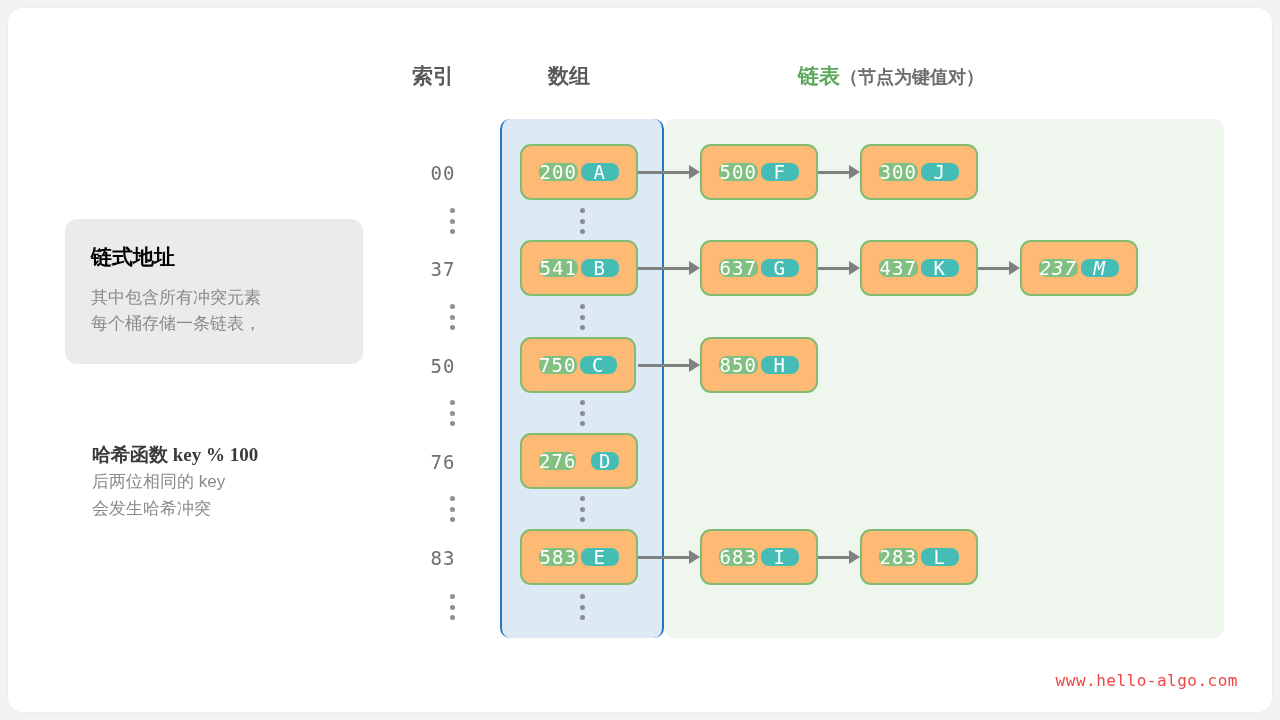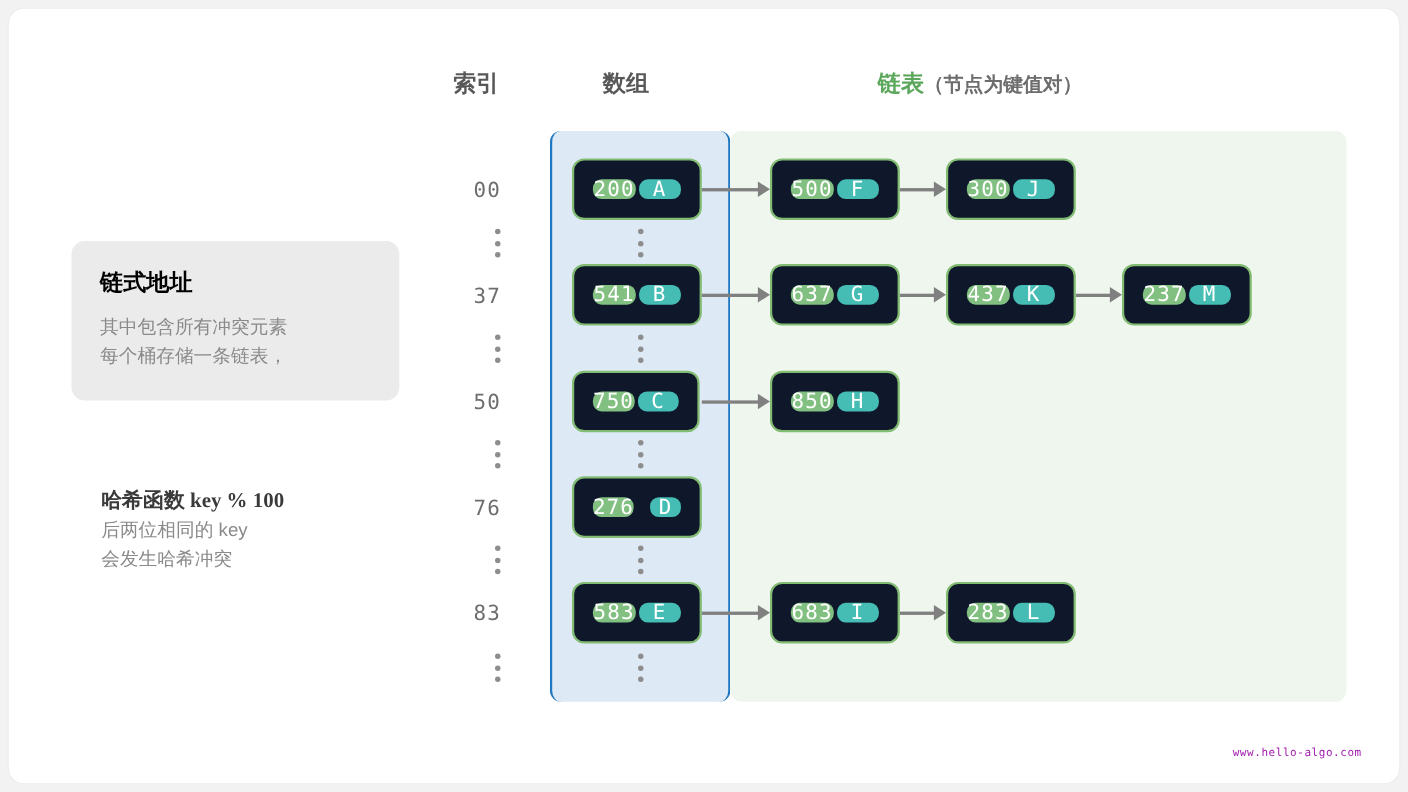--- a/index.html
+++ b/index.html
@@ -80,21 +80,21 @@
   }
 
   
   .row{position:absolute;left:0;height:56px;}
   .node{
     position:absolute;
     top:0;height:56px;
     box-sizing:border-box;
     border:2px solid #82bb72;
     border-radius:11px;
-    background:#0f172a;
+    background:#fdba74;
     padding:17px;
     display:flex;
     gap:3px;
   }
   .cell{
     display:flex;align-items:center;justify-content:center;
     border-radius:8px;
     font-family:"DejaVu Sans Mono","Liberation Mono",monospace;
     font-size:19px;
     color:#ffffff;
@@ -151,21 +151,21 @@
     white-space:nowrap;
   }
   #hash-note .body{
     font-size:17px;color:#8a8a8a;line-height:1.6;
   }
 
   
   #watermark{
     position:absolute;right:34px;bottom:22px;
     font-family:"DejaVu Sans Mono","Liberation Mono",monospace;
-    font-size:10px;color:#a21caf;letter-spacing:0.5px;
+    font-size:16px;color:#ef4444;letter-spacing:0.5px;
   }
 </style>
 </head>
 <body>
 
 <div id="page">
 
   <div class="hdr" id="hdr-index">索引</div>
   <div class="hdr" id="hdr-array">数组</div>
   <div class="hdr" id="hdr-list">
@@ -268,21 +268,21 @@
           <div class="head"></div>
         </div>
         <div class="node" style="left: 852px; width: 118px;">
           <div class="cell key">437</div>
           <div class="cell val">K</div>
         </div>
         <div class="arrow" style="left: 970px; width: 42px;">
           <div class="line"></div>
           <div class="head"></div>
         </div>
-        <div class="node" style="left: 1012px; width: 118px;">
+        <div class="node" style="left: 1012px; width: 118px; font-style: italic;">
           <div class="cell key">237</div>
           <div class="cell val">M</div>
         </div>
       </div>
       <div class="idx" style="top: 347px;">50</div>
       <div class="row" style="top: 329px; width: 1264px;">
         <div class="node" style="left: 512px; width: 116px;">
           <div class="cell key">750</div>
           <div class="cell val">C</div>
         </div>

